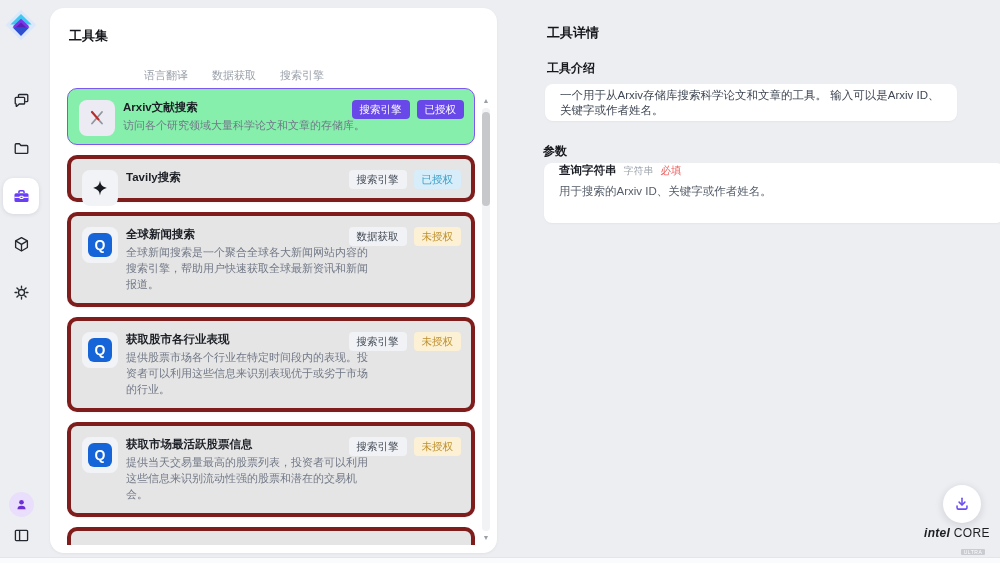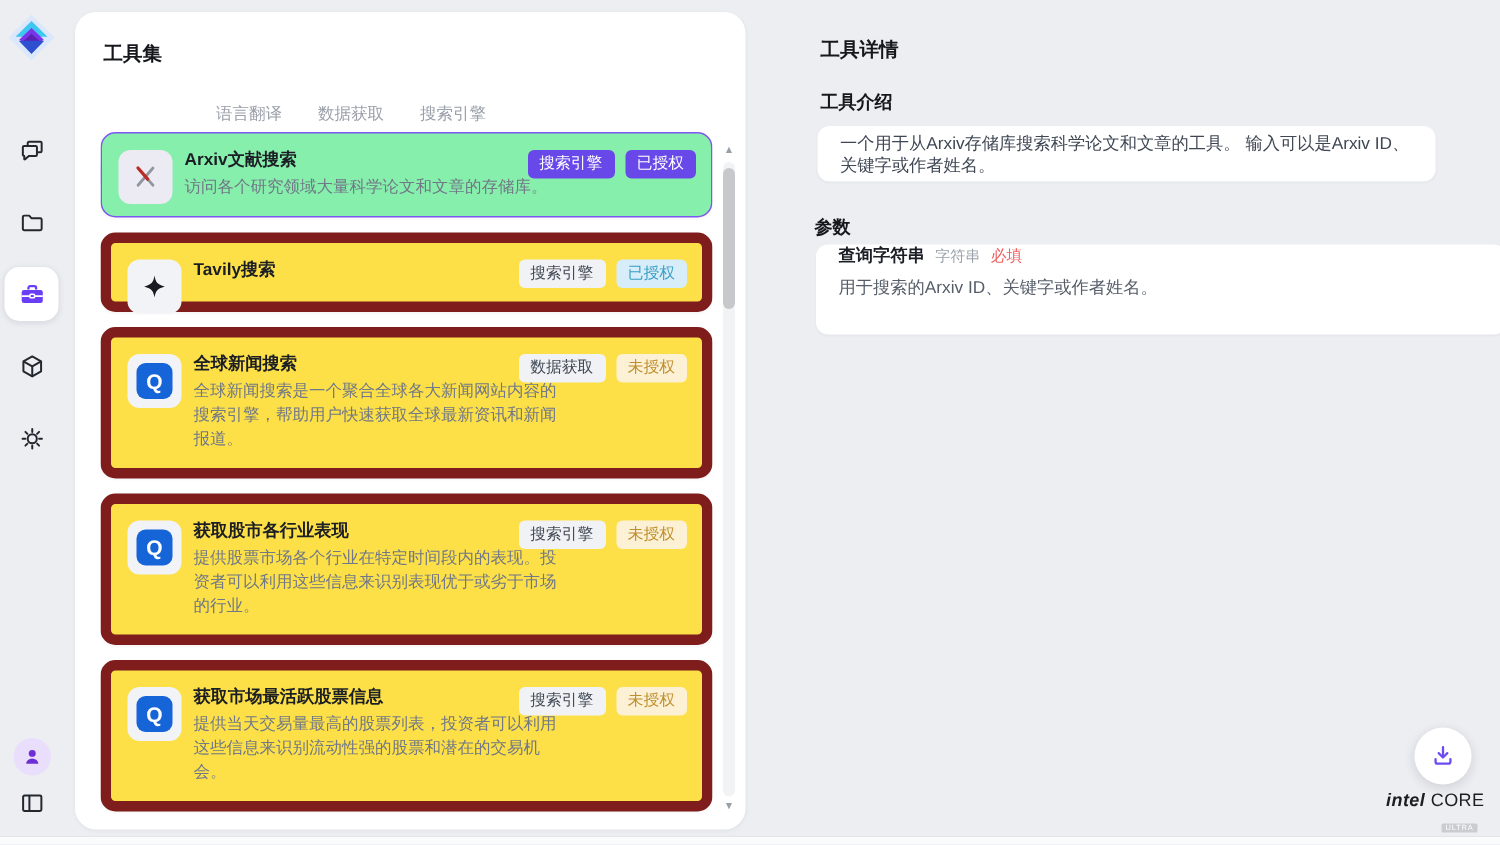--- a/index.html
+++ b/index.html
@@ -20,21 +20,21 @@
   .avatar-wrap { width:25px; height:25px; border-radius:50%; background:#e9defb; display:flex; align-items:center; justify-content:center; cursor:pointer; }
 
   
   .panel { position:absolute; left:50px; top:8px; width:447px; height:545px; background:#fff; border-radius:14px; box-shadow:0 1px 3px rgba(16,24,40,.05); }
   .panel-title { position:absolute; left:19px; top:19px; font-size:13px; font-weight:bold; color:#15171c; }
   .tabs { position:absolute; left:17px; top:56px; display:flex; gap:6px; }
   .tab { font-size:11px; padding:4px 9px; border-radius:6px; color:#9aa0aa; cursor:pointer; white-space:nowrap; }
   .tab.active { color:#7b46e8; background:#ede7fb; font-weight:bold;margin-top:40px; }
 
   .tool-list { position:absolute; left:17px; top:80px; width:408px; bottom:8px; display:flex; flex-direction:column; gap:10px; overflow:hidden; }
-  .tool-card { position:relative; background:#fde047; border:7px solid #7f1d1d; border-radius:10px; padding:11px 12px 11px 55px; box-shadow:0 1px 2px rgba(16,24,40,.04); flex:none; cursor:pointer; }
+  .tool-card { position:relative; background:#e5e5e5; border:4px solid #7f1d1d; border-radius:10px; padding:11px 12px 11px 55px; box-shadow:0 1px 2px rgba(16,24,40,.04); flex:none; cursor:pointer; }
   .tool-card.selected { background:#86efac; border:1.5px solid #7e57f0; }
   .tool-icon { position:absolute; left:11px; top:11px; width:36px; height:36px; border-radius:8px; background:#f2f3f6; display:flex; align-items:center; justify-content:center; }
   .tool-card.selected .tool-icon { background:#eceaf3; }
   .tool-name { font-size:11.5px; font-weight:bold; color:#1b1e25; line-height:15px; margin-bottom:2px; }
   .tool-desc { font-size:11px; color:#717886; line-height:16px; max-width:252px; }
   .tool-badges { position:absolute; right:10px; top:11px; display:flex; gap:7px; }
   .badge { font-size:10.5px; line-height:15px; padding:2px 8px; border-radius:4px; white-space:nowrap; }
   .badge.cat { background:#f1f2f5; color:#424a56; }
   .badge.auth-yes { background:#d7edf9; color:#3b9fc6; }
   .badge.auth-no { background:#fcf1d4; color:#bf8f2e; }

